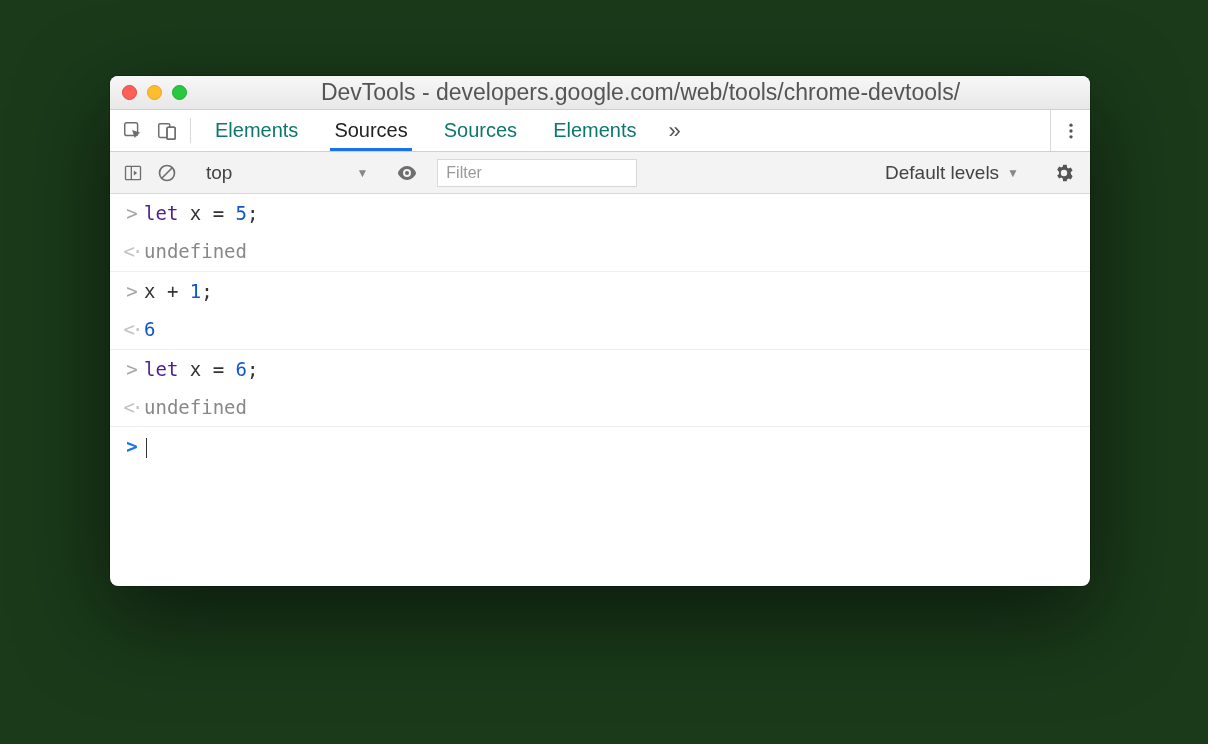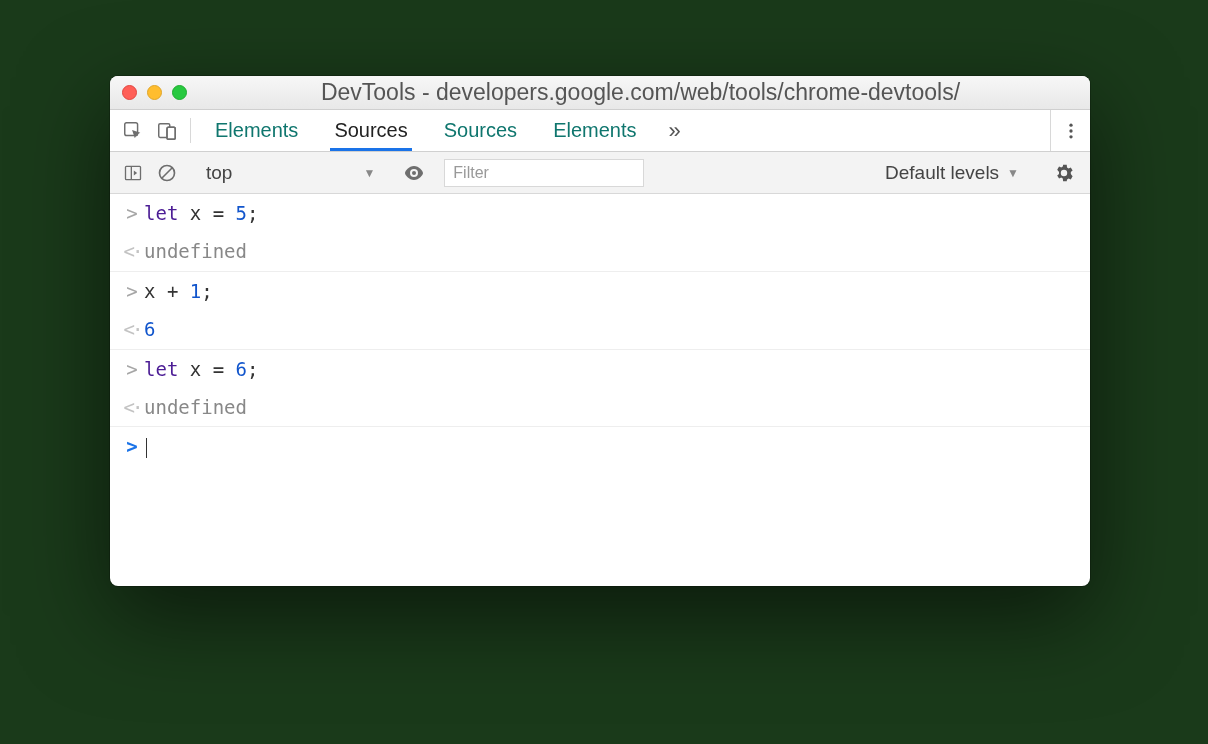--- a/index.html
+++ b/index.html
@@ -68,21 +68,21 @@
   .kebab svg { color:#555; }
 
   .toolbar {
     height: 42px;
     background: #f3f3f3;
     border-bottom: 1px solid #d8d8d8;
     display: flex; align-items: center;
     padding: 0 6px;
   }
   .context {
-    display:flex; align-items:center; gap:11px; padding:0 8px;
+    display:flex; align-items:center; gap:4px; padding:0 8px;
     color:#444; font-size:19px; cursor:pointer;
     border:1px solid transparent;
   }
   .context .tri { font-size:12px; color:#888; margin-left:120px;}
   .filter-wrap {
     width: 200px; height: 28px; background:#fff; border:1px solid #d8d8d8;
     display:flex; align-items:center; padding:0 8px;
   }
   .filter-wrap input {
     border:none; outline:none; width:100%; font-size:16px; color:#333;

